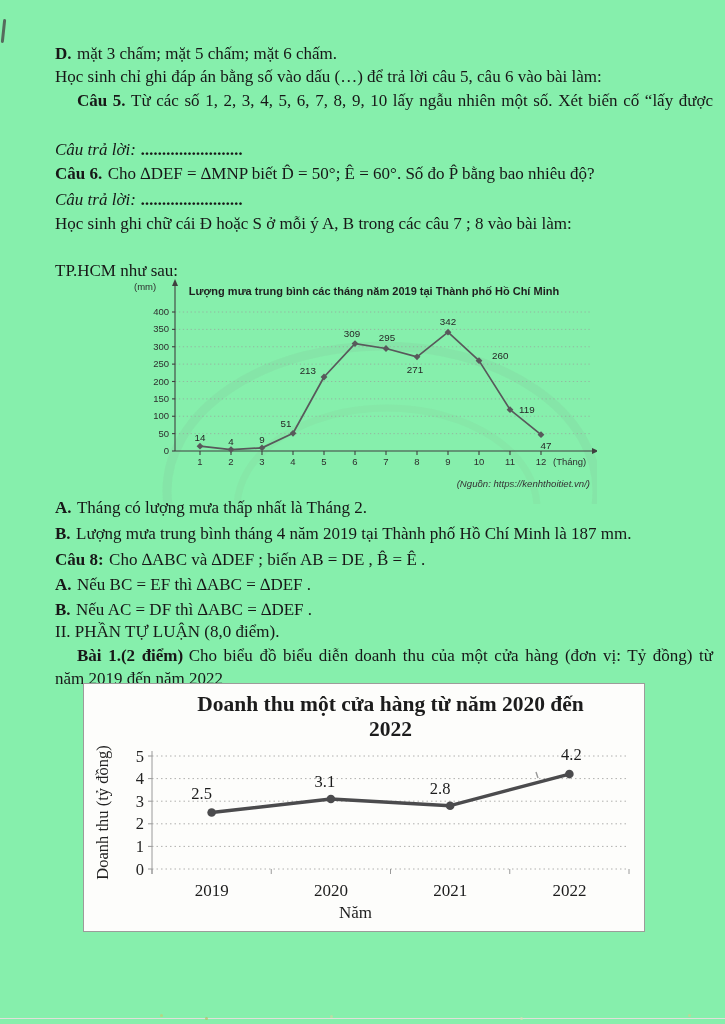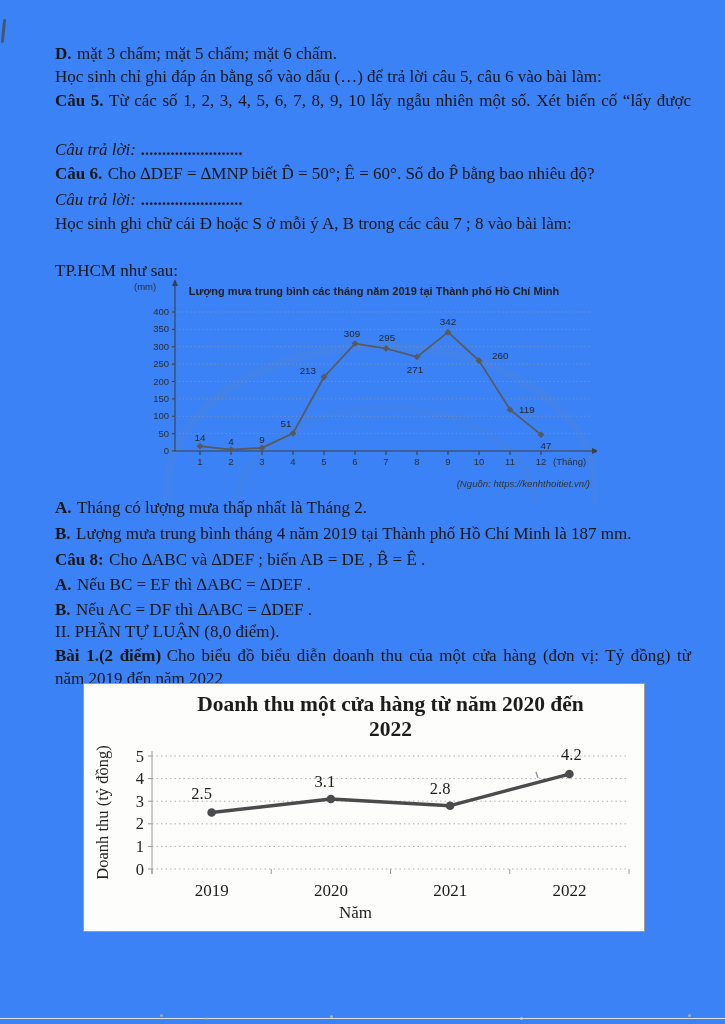--- a/index.html
+++ b/index.html
@@ -1,23 +1,23 @@
 <!DOCTYPE html>
 <html><head>
 <meta charset="utf-8">
 <style>
   html,body{margin:0;padding:0;}
   body{background:#e8e8e6;}
   #page{
     position:relative;width:725px;height:1024px;margin:0 auto;
-    background:#3b82f6;overflow:hidden;
+    background:#86efac;overflow:hidden;
     font-family:"Liberation Serif",serif;color:#171717;
   }
   .para{position:absolute;left:55px;width:636px;font-size:17px;line-height:23px;white-space:nowrap;}
-  .just{white-space:normal;text-align:justify;text-align-last:justify;}
+  .just{white-space:normal;text-align:justify;text-align-last:justify;margin-left:22px;}
   .b{font-weight:normal;}
   .bi{font-weight:bold;font-style:italic;}
   .lab{font-weight:bold;margin-right:.32em;}
   .ilab{font-weight:normal;font-style:italic;margin-right:.32em;}
   
   #rain-wrap{position:absolute;left:132px;top:276px;width:465px;height:228px;}
   .t1{font:9.5px "Liberation Sans",sans-serif;fill:#2e2e2e;}
   .lbl1{font:9.8px "Liberation Sans",sans-serif;fill:#262626;}
   .title1{font:bold 11px "Liberation Sans",sans-serif;fill:#1f1f1f;}
   .src1{font:italic 9.6px "Liberation Sans",sans-serif;fill:#333;}

